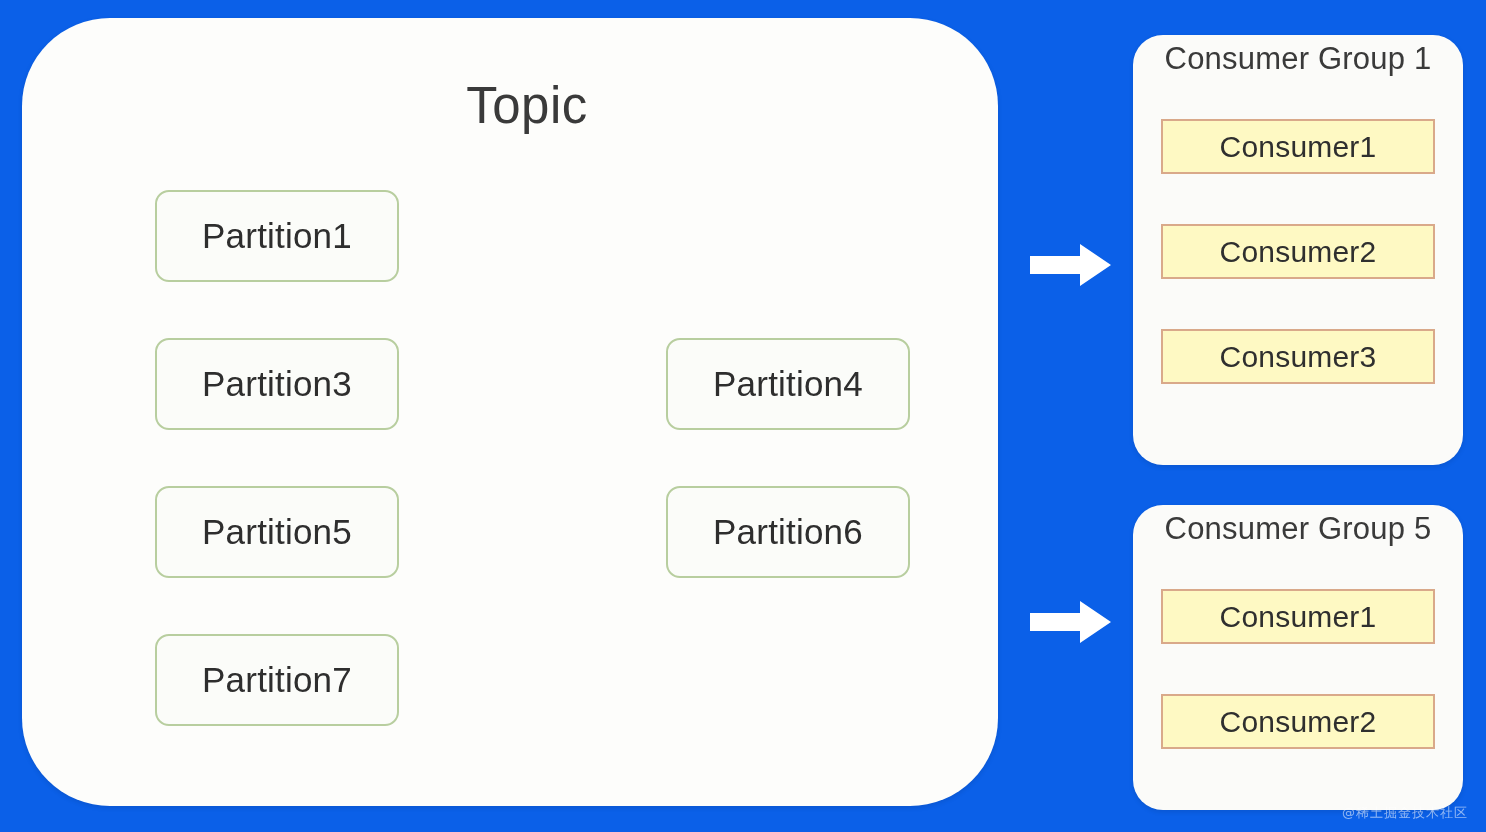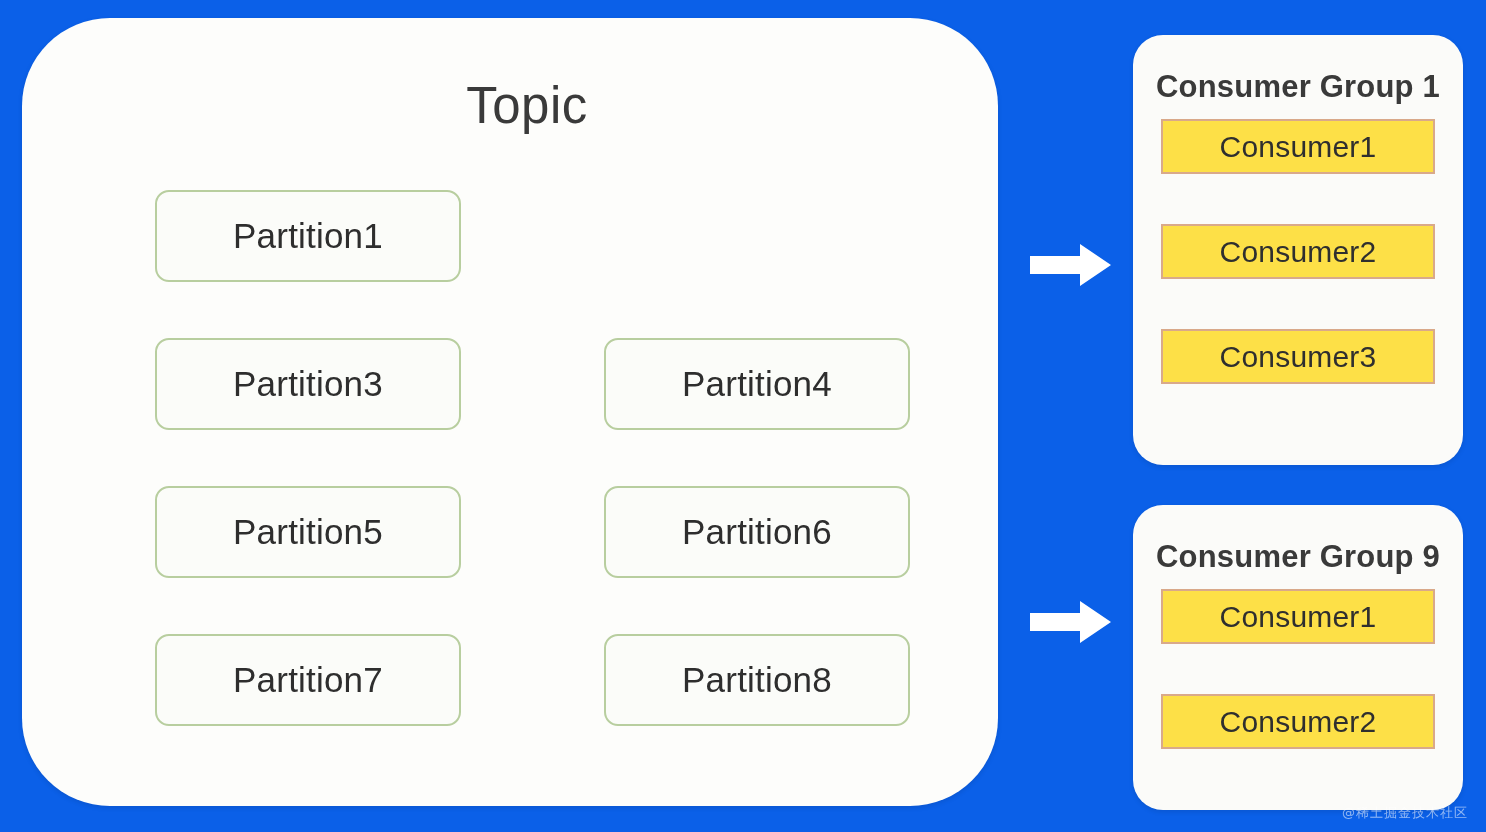--- a/index.html
+++ b/index.html
@@ -45,24 +45,24 @@
     position: absolute;
     left: 133px;
     top: 172px;
     width: 755px;
   }
   .p-row {
     display: flex;
     justify-content: space-between;
     margin-bottom: 56px;
   }
-  .p-row:last-child { margin-bottom: 0; }
+  .p-row:last-child { margin-bottom: 0; flex-direction: column; }
 
   .partition-box {
-    width: 306px;
+    width: 244px;
     height: 92px;
     box-sizing: border-box;
     border: 2px solid #b8ce9f;
     border-radius: 14px;
     background: #fbfcf9;
     display: flex;
     align-items: center;
     justify-content: center;
     font-size: 35px;
     color: #2e2e2e;
@@ -87,40 +87,39 @@
     background: #fbfbf9;
     border-radius: 30px;
     box-shadow: 0 2px 5px rgba(0,0,0,0.10);
   }
   #cg-card-1 { top: 35px;  height: 430px; }
   #cg-card-2 { top: 505px; height: 305px; }
 
   .cg-title {
     position: absolute;
     left: 0;
-    top: 36px;
+    top: 8px;
     width: 330px;
     text-align: center;
     font-size: 31px;
     color: #3a3a3a;
     line-height: 1;
     letter-spacing: 0.2px;
-    font-weight: bold;
   }
   .consumer-list {
     position: absolute;
     left: 28px;
     right: 28px;
     top: 84px;
   }
   .consumer-box {
     box-sizing: border-box;
     height: 55px;
     border: 2px solid #d9a98a;
-    background: #fde047;
+    background: #fef9c3;
     display: flex;
     align-items: center;
     justify-content: center;
     font-size: 30px;
     color: #2f2f2f;
     letter-spacing: 0.2px;
   }
   #cg-card-1 .consumer-box { margin-bottom: 50px; }
   #cg-card-2 .consumer-box { margin-bottom: 50px; }
   .consumer-box:last-child { margin-bottom: 0; }
@@ -152,21 +151,20 @@
       <div class="p-row">
         <div class="partition-box">Partition3</div>
         <div class="partition-box">Partition4</div>
       </div>
       <div class="p-row">
         <div class="partition-box">Partition5</div>
         <div class="partition-box">Partition6</div>
       </div>
       <div class="p-row">
         <div class="partition-box">Partition7</div>
-        <div class="partition-box">Partition8</div>
       </div>
     </div>
   </div>
 
   <div class="arrow" id="arrow-1">
     <svg width="82" height="46" viewBox="0 0 82 46">
       <polygon points="0,14 50,14 50,2 81,23 50,44 50,32 0,32" fill="#ffffff"></polygon>
     </svg>
   </div>
   <div class="arrow" id="arrow-2">
@@ -178,21 +176,21 @@
   <div class="cg-card" id="cg-card-1">
     <div class="cg-title">Consumer Group 1</div>
     <div class="consumer-list">
       <div class="consumer-box">Consumer1</div>
       <div class="consumer-box">Consumer2</div>
       <div class="consumer-box">Consumer3</div>
     </div>
   </div>
 
   <div class="cg-card" id="cg-card-2">
-    <div class="cg-title">Consumer Group 9</div>
+    <div class="cg-title">Consumer Group 5</div>
     <div class="consumer-list">
       <div class="consumer-box">Consumer1</div>
       <div class="consumer-box">Consumer2</div>
     </div>
   </div>
 
   <div id="watermark">@稀土掘金技术社区</div>
 
 </div>
 

